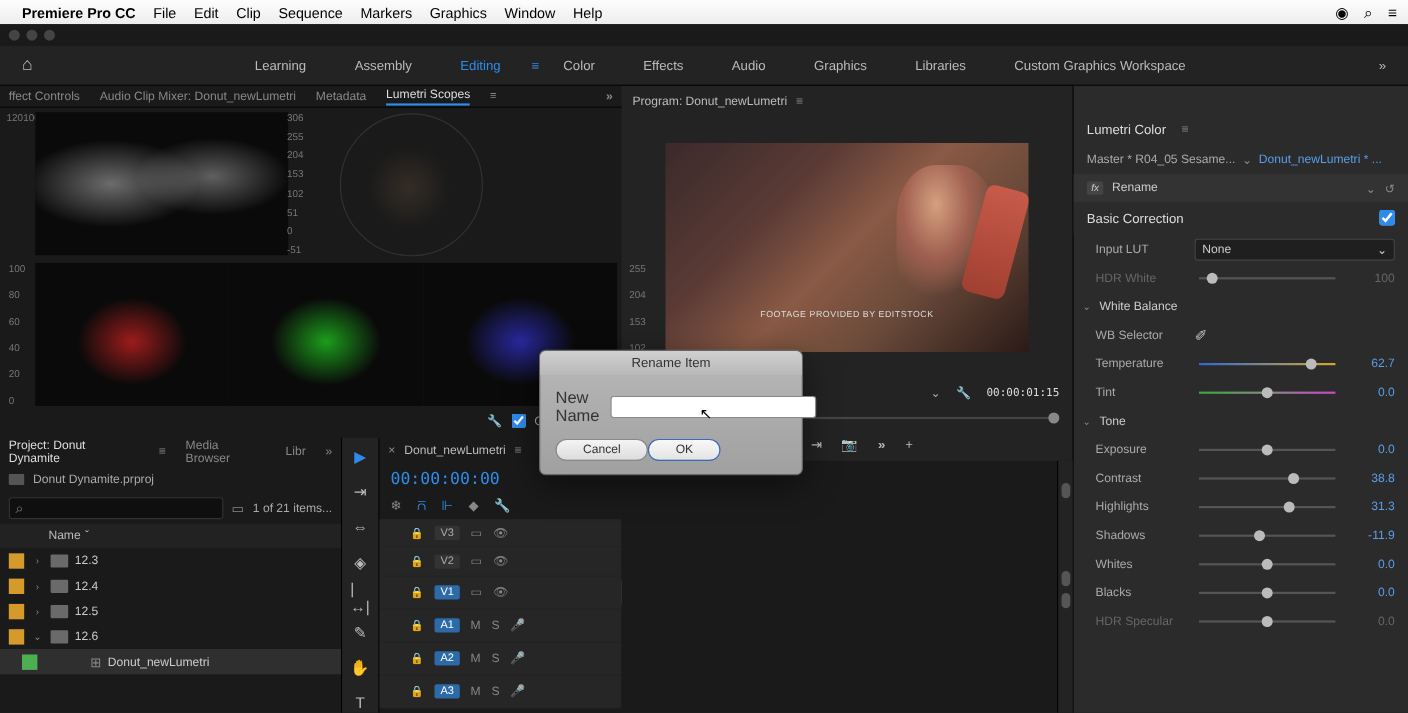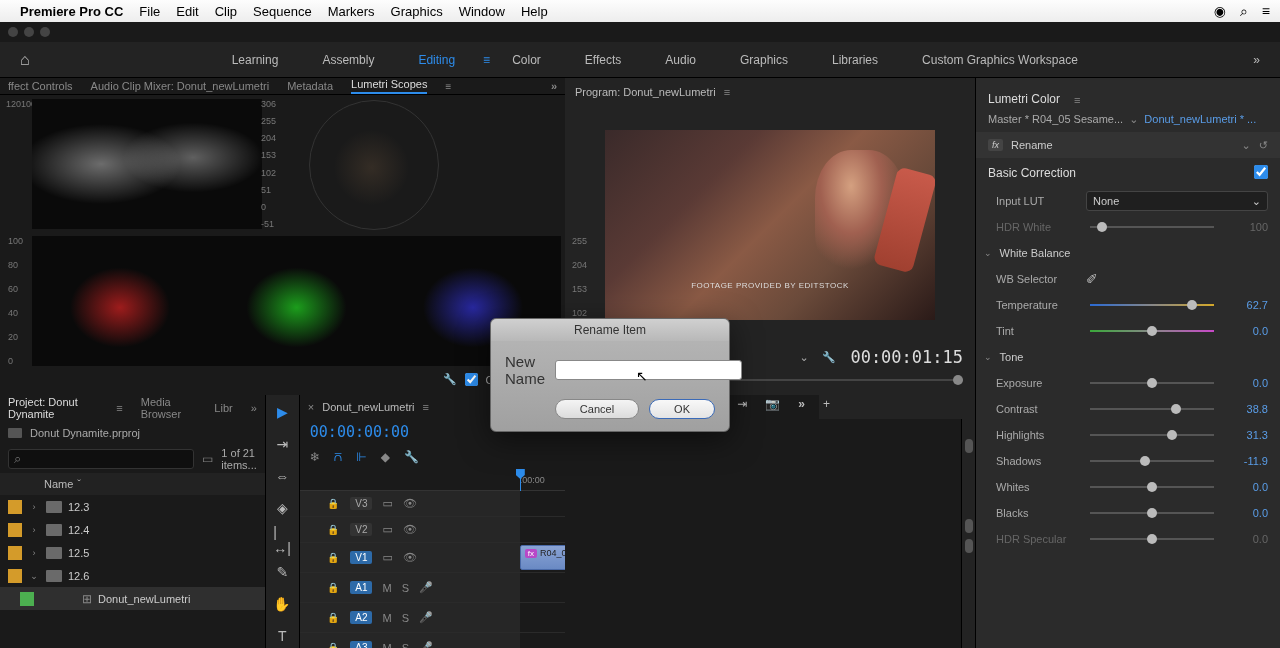--- a/index.html
+++ b/index.html
@@ -106,28 +106,28 @@
     .tl-clip .fx { background: #b848c8; color: #fff; padding: 0 3px; border-radius: 2px; margin-right: 3px; font-size: 8px; }
     .tl-scroll-v { width: 14px; background: #232323; border-left: 1px solid #000; position: relative; }
     .tl-scroll-v .thumb { position: absolute; left: 3px; width: 8px; background: #555; border-radius: 4px; }
     .program-tabs { height: 28px; display: flex; align-items: center; padding: 0 10px; gap: 8px; font-size: 11px; color: #bbb; }
     .program-viewer { flex: 1; display: flex; align-items: center; justify-content: center; padding: 4px; }
     .program-image { width: 330px; height: 190px; background: linear-gradient(135deg, #3a2a2a 0%, #5a3a35 30%, #8a5a45 50%, #6a4a3a 70%, #2a1a18 100%); position: relative; overflow: hidden; }
     .program-image::before { content: ""; position: absolute; right: 30px; top: 20px; width: 90px; height: 120px; background: radial-gradient(ellipse at 40% 30%, #d4a080 0%, #a06050 40%, transparent 70%); border-radius: 40% 40% 30% 30%; }
     .program-image::after { content: ""; position: absolute; right: 10px; top: 40px; width: 40px; height: 100px; background: linear-gradient(#c85a4a, #a04030); border-radius: 8px; transform: rotate(15deg); }
     .footage-credit { position: absolute; bottom: 30px; left: 50%; transform: translateX(-50%); font-size: 8px; color: #ddd; letter-spacing: 0.5px; }
     .program-controls { height: 28px; display: flex; align-items: center; justify-content: flex-end; padding: 0 12px; gap: 14px; font-size: 11px; color: #aaa; }
-    .program-timecode { font-family: monospace; font-size: 17px; color: #ddd; }
+    .program-timecode { font-family: monospace; font-size: 10px; color: #ddd; }
     .program-transport { height: 30px; display: flex; align-items: center; justify-content: center; gap: 18px; color: #bbb; }
     .program-scrubber { height: 14px; position: relative; margin: 2px 12px; }
     .program-scrubber::before { content: ""; position: absolute; left: 0; right: 0; top: 6px; height: 2px; background: #444; }
     .scrub-thumb { position: absolute; right: 0; top: 2px; width: 10px; height: 10px; background: #888; border-radius: 50%; }
     
     
-    .lumetri-header { height: 28px; display: flex; align-items: flex-end; padding: 0 12px; font-size: 12px; color: #ddd; gap: 14px; }
+    .lumetri-header { height: 28px; display: flex; align-items: center; padding: 0 12px; font-size: 12px; color: #ddd; gap: 14px; margin-top: 26px; }
     .lumetri-header .menu-icon { color: #888; font-size: 11px; }
     .lumetri-master { height: 26px; display: flex; align-items: center; padding: 0 12px; font-size: 11px; color: #aaa; gap: 6px; }
     .lumetri-master .link { color: #5a9de8; }
     .fx-row { height: 26px; display: flex; align-items: center; padding: 0 12px; gap: 8px; background: #333; font-size: 11px; }
     .fx-badge { background: #444; padding: 1px 4px; border-radius: 2px; font-size: 9px; font-style: italic; }
     .fx-row .reset-icon { margin-left: auto; color: #888; }
     .section-header { height: 30px; display: flex; align-items: center; padding: 0 12px; gap: 8px; font-size: 12px; color: #ddd; background: #2b2b2b; }
     .section-header .check { margin-left: auto; }
     .section-header input[type=checkbox] { accent-color: #2d8ceb; width: 14px; height: 14px; }
     .sub-header { height: 26px; display: flex; align-items: center; padding: 0 12px 0 20px; gap: 8px; font-size: 11px; color: #ccc; }
@@ -145,21 +145,21 @@
     .wb-eyedrop { color: #bbb; font-size: 14px; }
     .btn-row { height: 34px; display: flex; align-items: center; justify-content: center; gap: 18px; }
     .lumetri-btn { background: #3a3a3a; border: 1px solid #555; border-radius: 12px; padding: 3px 22px; color: #ccc; font-size: 11px; cursor: pointer; }
     
     
     .dialog-overlay { position: absolute; left: 490px; top: 318px; width: 240px; background: linear-gradient(#b8b8b8, #a0a0a0); border: 1px solid #666; border-radius: 6px; box-shadow: 0 8px 30px rgba(0,0,0,0.5); z-index: 100; }
     .dialog-title { height: 22px; background: linear-gradient(#d0d0d0, #b8b8b8); border-radius: 6px 6px 0 0; text-align: center; font-size: 12px; color: #333; line-height: 22px; font-weight: 500; }
     .dialog-body { padding: 12px 14px; display: flex; align-items: center; gap: 10px; }
     .dialog-body label { font-size: 15px; color: #333; }
     .dialog-input { flex: 1; height: 20px; background: #fff; border: 1px solid #888; border-radius: 3px; padding: 0 4px; }
-    .dialog-buttons { display: flex; justify-content: flex-end; gap: 10px; padding: 0 14px 12px; }
+    .dialog-buttons { display: flex; justify-content: flex-start; gap: 0; padding: 0 14px 12px; }
     .dialog-btn { padding: 3px 24px; border-radius: 11px; font-size: 11px; cursor: pointer; }
     .dialog-btn.cancel { background: linear-gradient(#f4f4f4, #dcdcdc); border: 1px solid #888; color: #333; }
     .dialog-btn.ok { background: linear-gradient(#f8f8f8, #e4e4e4); border: 1.5px solid #3a6ab8; color: #333; }
     .cursor-arrow { position: absolute; left: 636px; top: 368px; z-index: 101; color: #000; font-size: 14px; pointer-events: none; }
     
     .flex-spacer { flex: 1; }
   </style>
 </head>
 <body>
 
@@ -349,27 +349,20 @@
               <span style="color:#888">≡</span>
             </div>
           <div class="tl-timecode">00:00:00:00</div>
           <div class="tl-toolbar">
             <span>❄</span>
             <span class="snap-icon">⩃</span>
             <span class="snap-icon">⊩</span>
             <span>◆</span>
             <span>🔧</span>
           </div>
-          <div class="tl-ruler">
-            <div class="tl-playhead-line"></div>
-            <span>:00:00</span>
-            <span>00:00:00:12</span>
-            <span>00:00:01:00</span>
-            <span>00:00:01:12</span>
-          </div>
           <div class="tl-tracks">
             <div class="tl-track">
                 <div class="tl-track-head">
                   <span class="lock">🔒</span>
                   <span class="label">V3</span>
                   <span class="toggle">▭</span>
                   <span class="toggle">👁</span>
                 </div>
                 <div class="tl-clip-area"></div>
               </div>

